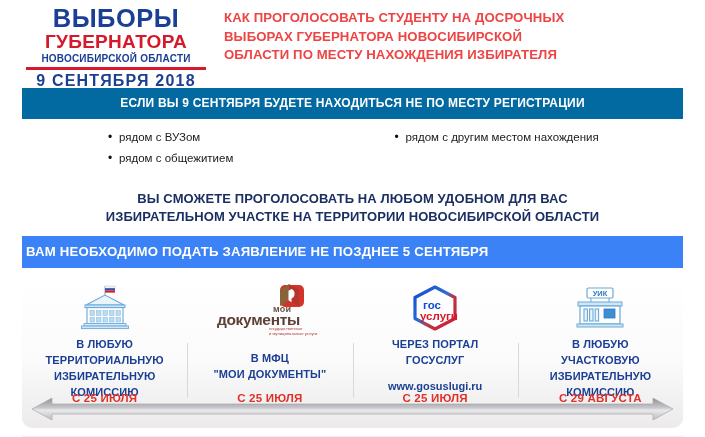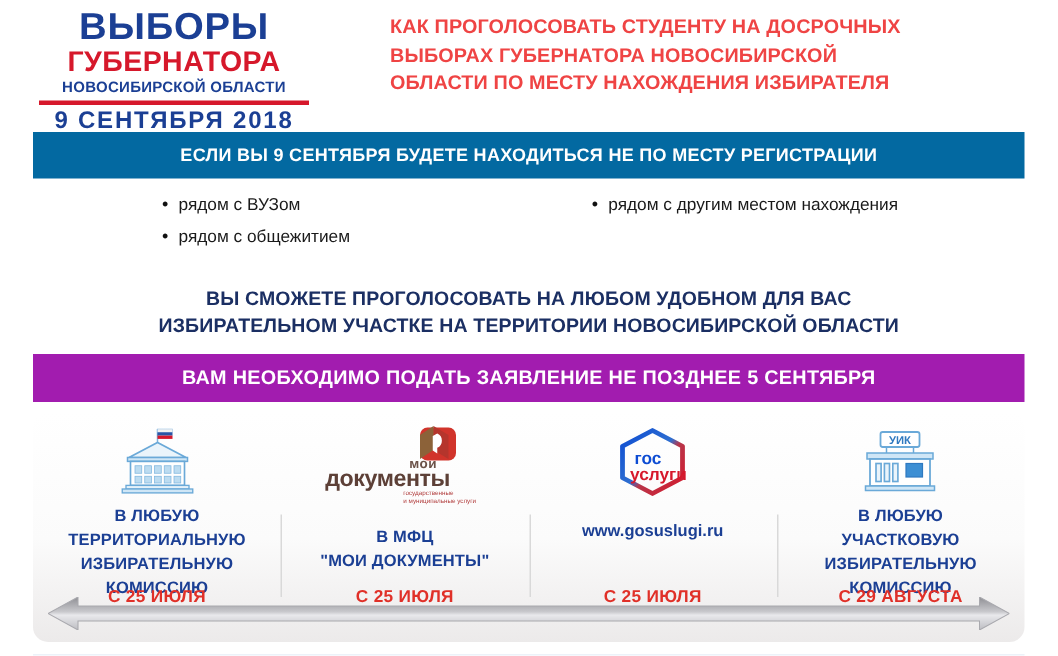--- a/index.html
+++ b/index.html
@@ -15,21 +15,20 @@
     overflow: hidden;
     position: relative;
   }
 
   
   .header {
     display: flex;
     align-items: flex-start;
     height: 84px;
     padding: 0;
-    gap: 36px;
   }
   .logo-block {
     width: 210px;
     padding: 6px 0 0 22px;
     box-sizing: border-box;
     text-align: center;
   }
   .logo-vybory {
     font-size: 25px;
     font-weight: bold;
@@ -119,23 +118,22 @@
     font-weight: bold;
     color: #1b2f63;
     line-height: 1.45;
     margin-top: 20px;
     letter-spacing: 0.1px;
   }
 
   
   .red-banner {
     margin: 9px 22px 0 22px;
-    background: #a21caf;
+    background: #3b82f6;
     color: #ffffff;
-    text-align: center;
     font-size: 13.2px;
     font-weight: bold;
     letter-spacing: 0.2px;
     padding: 8px 4px 9px 4px;
   }
 
   
   .cards-wrap {
     position: relative;
     margin: 7px 22px 0 22px;
@@ -374,20 +372,24 @@
               <stop offset="48%" stop-color="#2f6fd0"></stop>
               <stop offset="58%" stop-color="#b8364a"></stop>
               <stop offset="100%" stop-color="#d6182b"></stop>
             </linearGradient>
           </defs>
           <path d="M30 4 L50 14.5 L50 35.5 L30 46 L10 35.5 L10 14.5 Z" fill="none" stroke="url(#gosgrad)" stroke-width="3.2" stroke-linejoin="round"></path>
           <text x="18" y="26" font-family="Liberation Sans, sans-serif" font-size="11.5" font-weight="bold" fill="#0d4cd3">гос</text>
           <text x="15" y="37" font-family="Liberation Sans, sans-serif" font-size="11.5" font-weight="bold" fill="#d6182b">услуги</text>
         </svg>
       </div>
+      <div class="card-title">
+        <div>ЧЕРЕЗ ПОРТАЛ</div>
+        <div>ГОСУСЛУГ</div>
+      </div>
       <div class="card-url">www.gosuslugi.ru</div>
       <div class="card-date">С 25 ИЮЛЯ</div>
     </div>
 
     <div class="card">
       <div class="card-icon">
         <svg width="56" height="50" viewBox="0 0 56 50">
 
           <rect x="15" y="4" width="26" height="10" rx="1.5" fill="#ffffff" stroke="#6aa9d8" stroke-width="1.2"></rect>
           <text x="28" y="12" text-anchor="middle" font-family="Liberation Sans, sans-serif" font-size="7.5" font-weight="bold" fill="#2f79c0">УИК</text>

